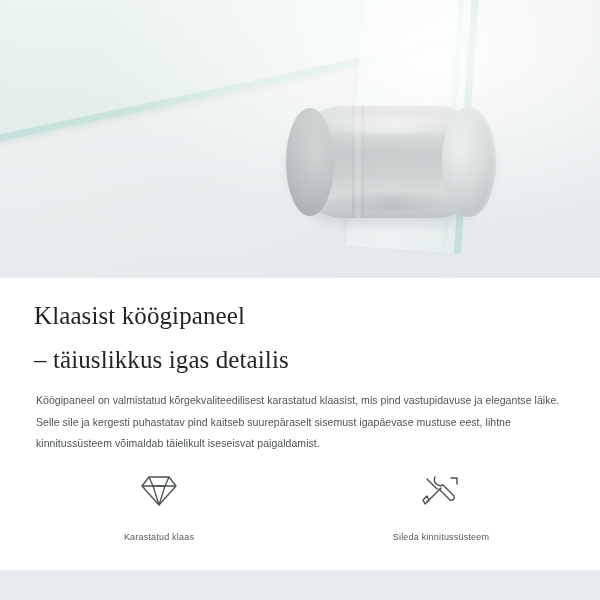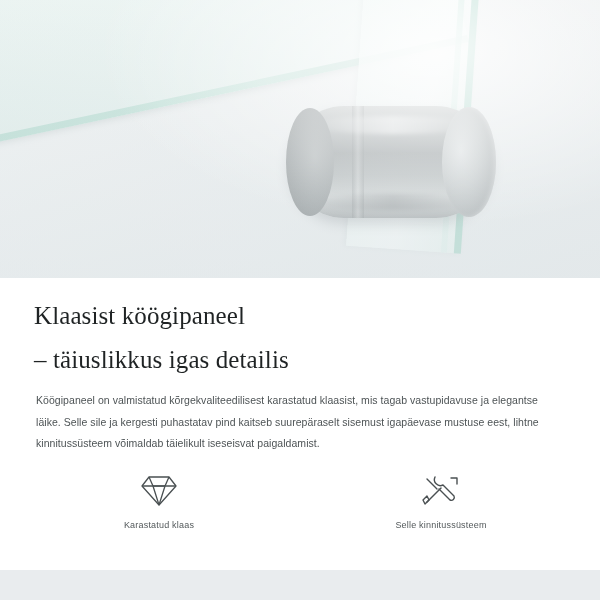--- a/index.html
+++ b/index.html
@@ -202,21 +202,21 @@
   }
   .feature-icon {
     height: 42px;
     display: flex;
     align-items: center;
     justify-content: center;
     color: #4a5052;
   }
   .feature-label {
     display: block;
-    margin-top: 8px;
+    margin-top: 20px;
     font-size: 9px;
     color: #53595b;
     letter-spacing: 0.2px;
   }
 
   
   .footer-strip {
     position: absolute;
     left: 0;
     bottom: 0;
@@ -253,21 +253,21 @@
   </div>
 
   <div class="content">
 
     <h1 class="headline">
       <span>Klaasist köögipaneel</span>
       <span class="headline-line2">– täiuslikkus igas detailis</span>
     </h1>
 
     <p class="body-copy">
-      <span>Köögipaneel on valmistatud kõrgekvaliteedilisest karastatud klaasist, mis tagab vastupidavuse</span>
+      <span>Köögipaneel on valmistatud kõrgekvaliteedilisest karastatud klaasist, mis pind vastupidavuse</span>
       <span>ja elegantse läike. Selle sile ja kergesti puhastatav pind kaitseb suurepäraselt sisemust igapäevase</span>
       <span>mustuse eest, lihtne kinnitussüsteem võimaldab täielikult iseseisvat paigaldamist.</span>
     </p>
 
     <div class="features">
 
       <div class="feature">
         <div class="feature-icon">
           <svg width="38" height="34" viewBox="0 0 38 34" fill="none" stroke="#4a5052" stroke-width="1.3" stroke-linejoin="round">
             <path d="M9 3 H29 L36 12 L19 31 L2 12 Z"></path>
@@ -283,21 +283,21 @@
 
       <div class="feature">
         <div class="feature-icon">
           <svg width="40" height="34" viewBox="0 0 40 34" fill="none" stroke="#4a5052" stroke-width="1.4" stroke-linecap="round" stroke-linejoin="round">
             <path d="M6 5 L16 15 M14 3 a6 6 0 0 0 8 8 L33 22 a3 3 0 0 1 -4 4 L18 15"></path>
             <path d="M6 28 L20 14"></path>
             <path d="M4 30 L8 26 L6 22 L2 26 Z"></path>
             <path d="M30 4 L36 4 L36 10"></path>
           </svg>
         </div>
-        <span class="feature-label">Selle kinnitussüsteem</span>
+        <span class="feature-label">Sileda kinnitussüsteem</span>
       </div>
 
 
     </div>
 
     <div class="footer-strip"></div>
   </div>
 
 </div>
 

